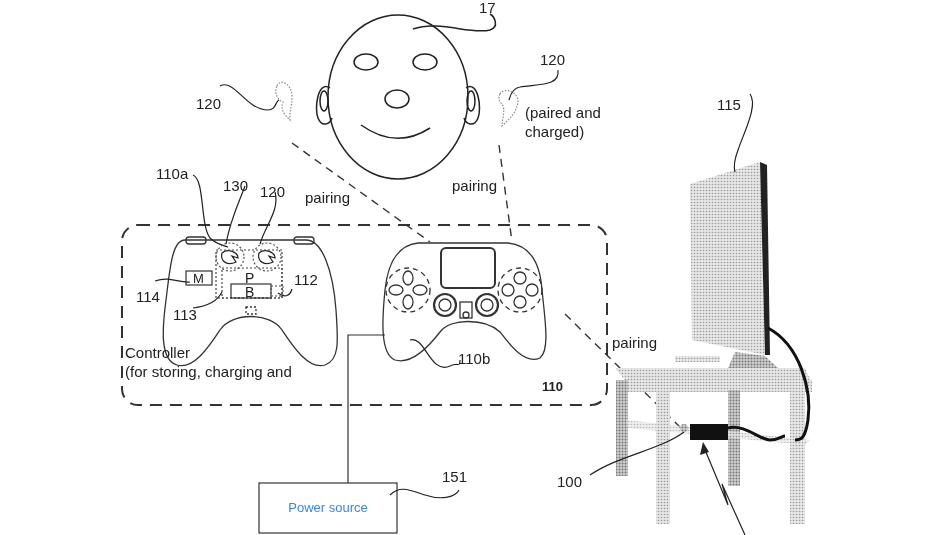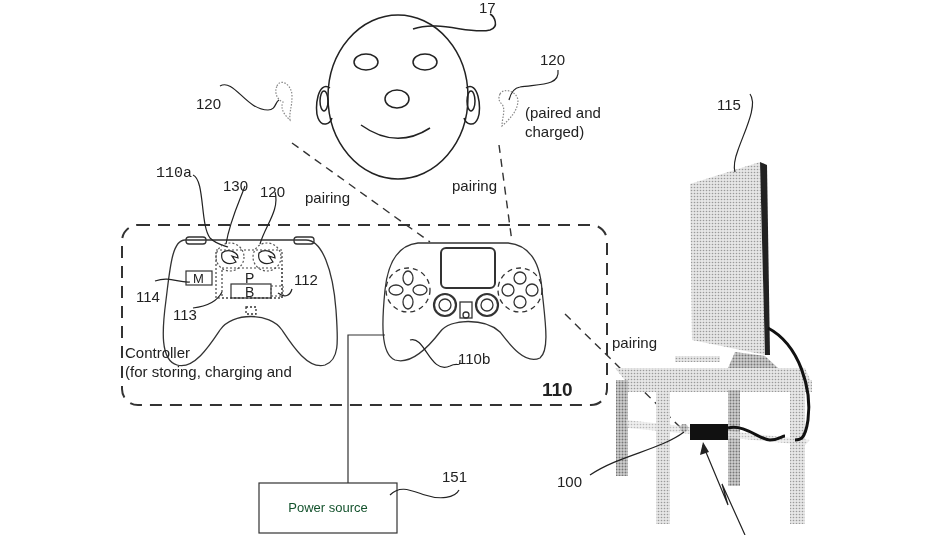--- a/index.html
+++ b/index.html
@@ -1,21 +1,21 @@
 <!DOCTYPE html>
 <html><head>
   <meta charset="utf-8">
   <style>
     html, body { margin: 0; padding: 0; background: #ffffff; }
     body { width: 951px; height: 535px; position: relative; overflow: hidden; font-family: "Liberation Sans", sans-serif; color: #222; }
     svg.canvas { position: absolute; left: 0; top: 0; }
     .lbl { position: absolute; font-size: 15px; color: #222; line-height: 1; white-space: nowrap; }
-    .lbl.bold { font-weight: bold; font-size: 19px; }
+    .lbl.bold { font-weight: bold; font-size: 13px; }
     .lbl.center { text-align: left; white-space: normal; line-height: 19px; }
-    .box-text { position: absolute; font-size: 13px; color: #14532d; text-align: center; }
+    .box-text { position: absolute; font-size: 13px; color: #3b82f6; text-align: center; }
   </style>
 </head>
 <body>
 
 <svg class="canvas" width="951" height="535" viewBox="0 0 951 535">
   <defs>
     <pattern id="dots" width="3" height="3" patternUnits="userSpaceOnUse">
       <rect width="3" height="3" fill="#e6e6e6"></rect>
       <circle cx="1.5" cy="1.5" r="0.8" fill="#9a9a9a"></circle>
     </pattern>
@@ -136,21 +136,21 @@
 <span class="lbl" style="left:479px; top:0px;">17</span>
 <span class="lbl" style="left:196px; top:96px;">120</span>
 <span class="lbl" style="left:540px; top:52px;">120</span>
 <span class="lbl center" style="left:525px; top:103px; width:92px;">(paired and charged)</span>
 <span class="lbl" style="left:717px; top:97px;">115</span>
 
 <span class="lbl" style="left:305px; top:190px;">pairing</span>
 <span class="lbl" style="left:452px; top:178px;">pairing</span>
 <span class="lbl" style="left:612px; top:335px;">pairing</span>
 
-<span class="lbl" style="left:156px; top:166px;font-family:Liberation Mono, monospace;">110a</span>
+<span class="lbl" style="left:156px; top:166px;">110a</span>
 <span class="lbl" style="left:223px; top:178px;">130</span>
 <span class="lbl" style="left:260px; top:184px;">120</span>
 <span class="lbl" style="left:294px; top:272px;">112</span>
 <span class="lbl" style="left:136px; top:289px;">114</span>
 <span class="lbl" style="left:173px; top:307px;">113</span>
 <span class="lbl" style="left:193px; top:272px; font-size:13px;">M</span>
 <span class="lbl" style="left:245px; top:271px; font-size:14px;">P</span>
 <span class="lbl" style="left:245px; top:285px; font-size:14px;">B</span>
 
 <div class="lbl center" style="left:125px; top:343px; width:240px;">

